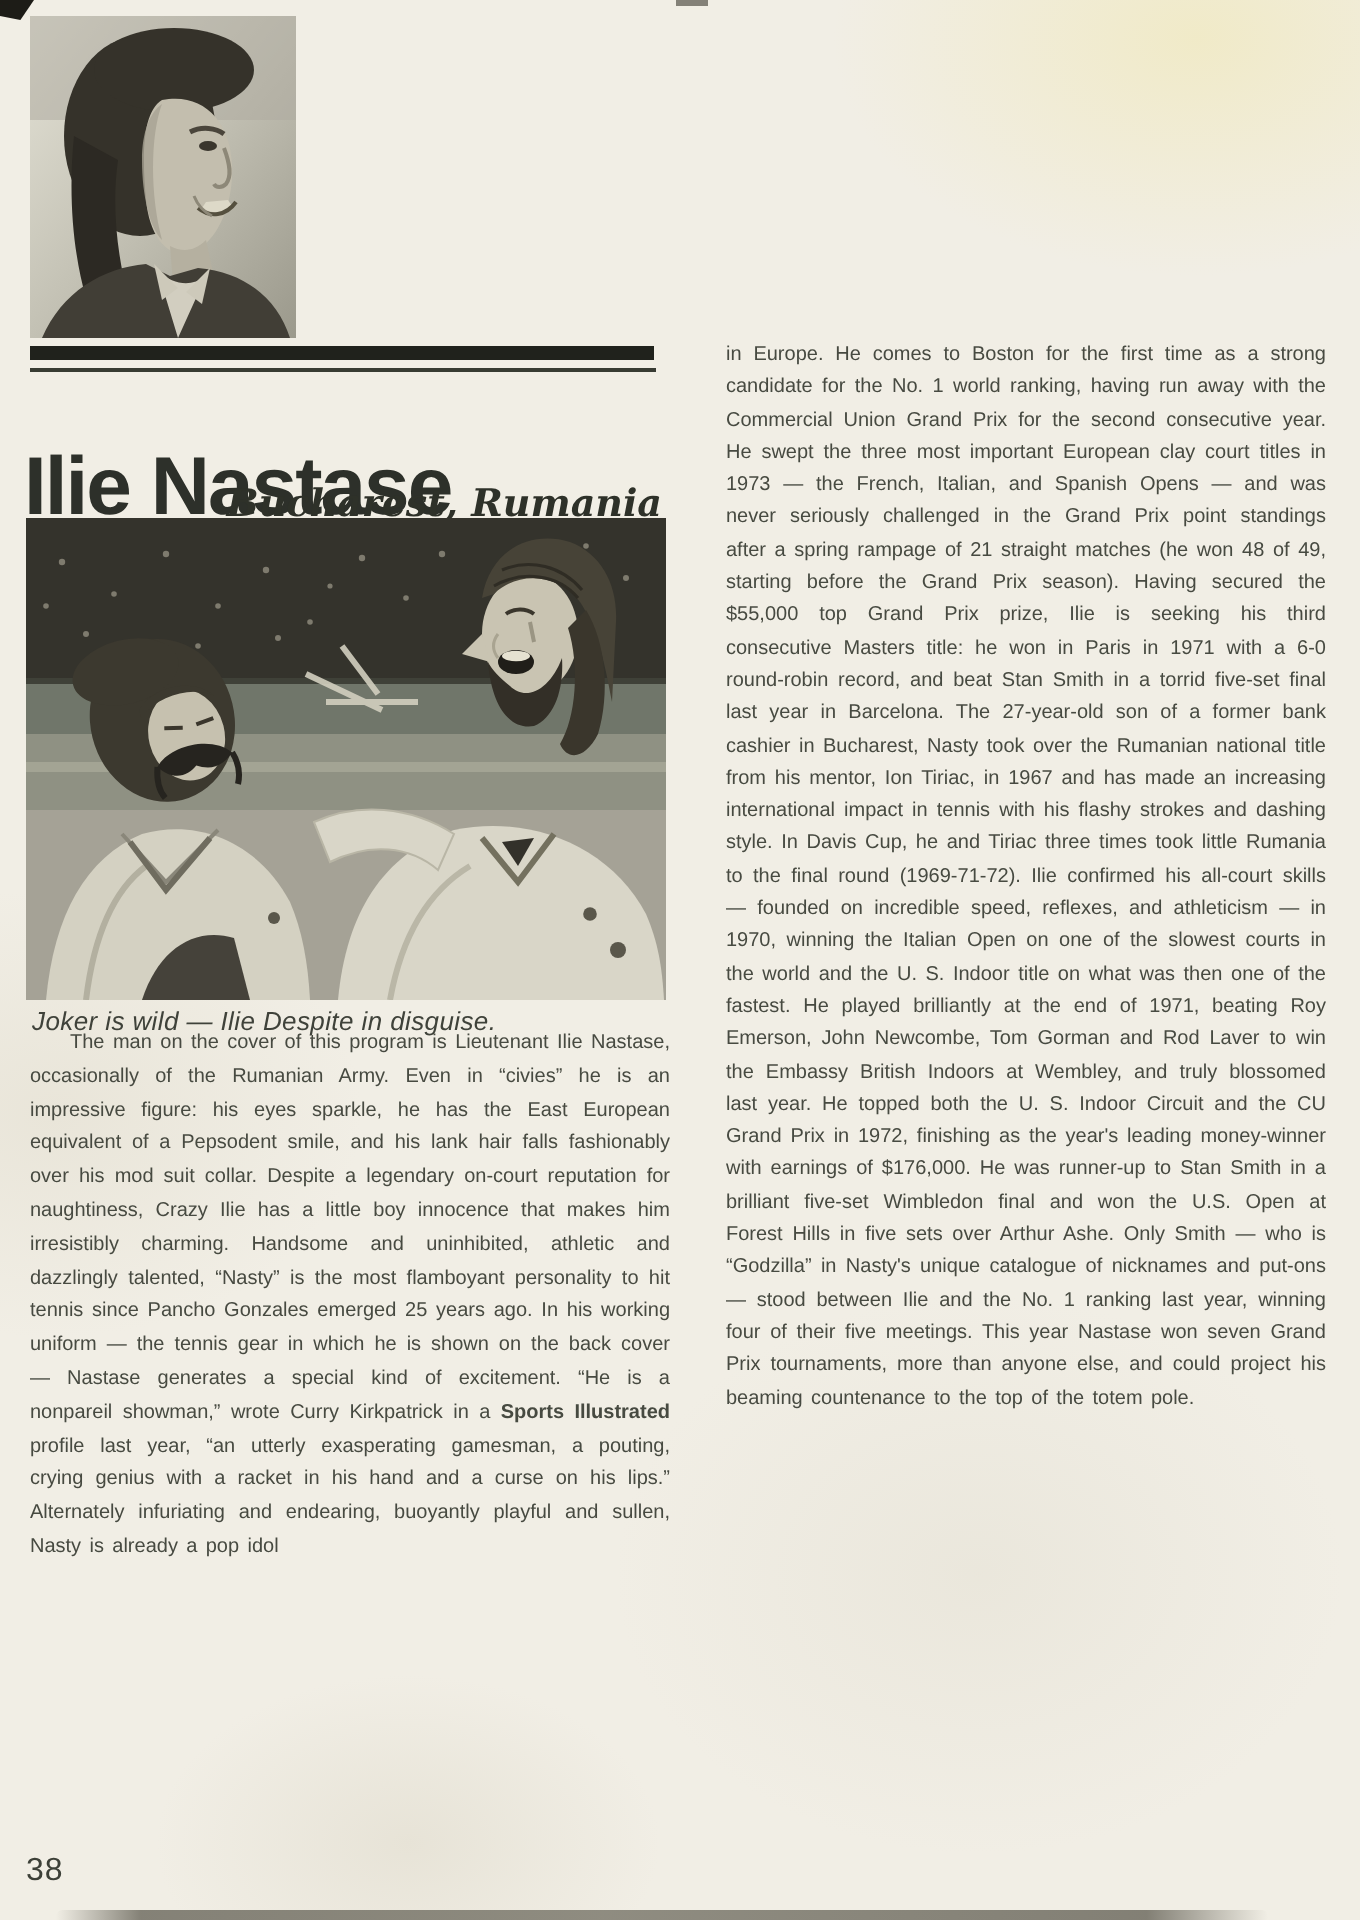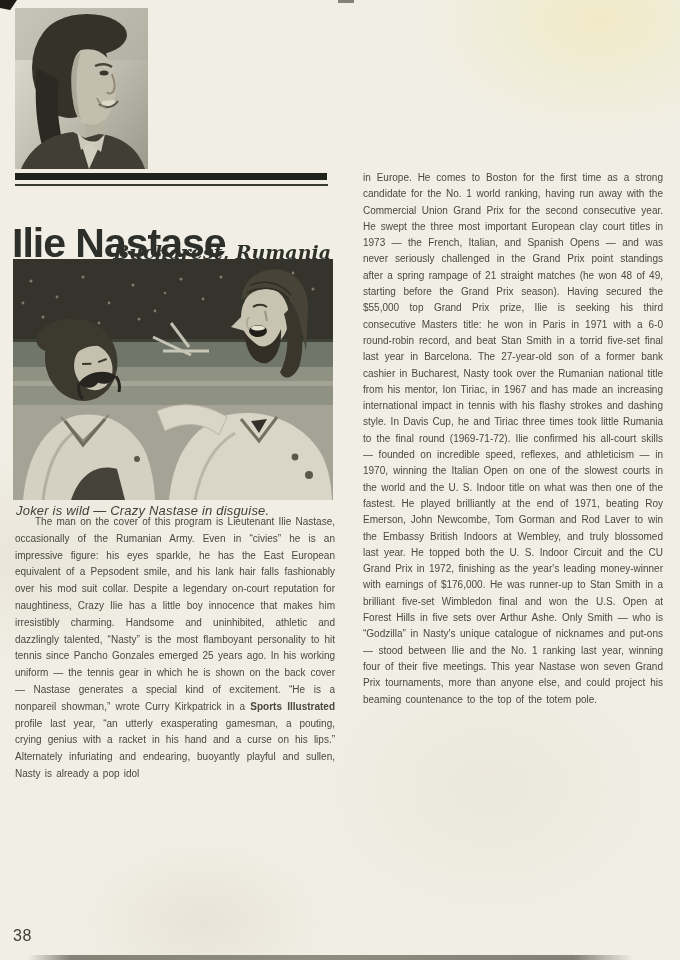--- a/index.html
+++ b/index.html
@@ -146,21 +146,21 @@
       <ellipse cx="245" cy="72" rx="9" ry="6" fill="#201e19"></ellipse>
       <ellipse cx="245" cy="69" rx="7" ry="2.6" fill="#e6e2d1"></ellipse>
       <path d="M240,48 C244,45 250,45 254,48" stroke="#3a362c" stroke-width="2" fill="none"></path>
       <path d="M252,52 L254,62" stroke="#9a9583" stroke-width="2"></path>
       <path d="M236,58 C233,62 233,66 236,70" stroke="#a9a491" stroke-width="1.5" fill="none"></path>
       <circle cx="282" cy="198" r="3.4" fill="#5a574b"></circle>
       <circle cx="296" cy="216" r="4" fill="#5a574b"></circle>
     </svg>
   </div>
 
-  <div class="caption">Joker is wild — Crazy Nastase in disguise.</div>
+  <div class="caption">Joker is wild — Ilie Despite in disguise.</div>
 
   <p class="bodycol col-left"><span>The man on the cover of this program is Lieutenant Ilie Nastase, occasionally of the Rumanian Army. Even in “civies” he is an impressive figure: his eyes sparkle, he has the East European equivalent of a Pepsodent smile, and his lank hair falls fashionably over his mod suit collar. Despite a legendary on-court reputation for naughtiness, Crazy Ilie has a little boy innocence that makes him irresistibly charming. Handsome and uninhibited, athletic and dazzlingly talented, “Nasty” is the most flamboyant personality to hit tennis since Pancho Gonzales emerged 25 years ago. In his working uniform — the tennis gear in which he is shown on the back cover — Nastase generates a special kind of excitement. “He is a nonpareil showman,” wrote Curry Kirkpatrick in a </span><span class="bold-inline">Sports Illustrated</span><span> profile last year, “an utterly exasperating gamesman, a pouting, crying genius with a racket in his hand and a curse on his lips.” Alternately infuriating and endearing, buoyantly playful and sullen, Nasty is already a pop idol</span></p>
 
   <p class="bodycol col-right">in Europe. He comes to Boston for the first time as a strong candidate for the No. 1 world ranking, having run away with the Commercial Union Grand Prix for the second consecutive year. He swept the three most important European clay court titles in 1973 — the French, Italian, and Spanish Opens — and was never seriously challenged in the Grand Prix point standings after a spring rampage of 21 straight matches (he won 48 of 49, starting before the Grand Prix season). Having secured the $55,000 top Grand Prix prize, Ilie is seeking his third consecutive Masters title: he won in Paris in 1971 with a 6-0 round-robin record, and beat Stan Smith in a torrid five-set final last year in Barcelona. The 27-year-old son of a former bank cashier in Bucharest, Nasty took over the Rumanian national title from his mentor, Ion Tiriac, in 1967 and has made an increasing international impact in tennis with his flashy strokes and dashing style. In Davis Cup, he and Tiriac three times took little Rumania to the final round (1969-71-72). Ilie confirmed his all-court skills — founded on incredible speed, reflexes, and athleticism — in 1970, winning the Italian Open on one of the slowest courts in the world and the U. S. Indoor title on what was then one of the fastest. He played brilliantly at the end of 1971, beating Roy Emerson, John Newcombe, Tom Gorman and Rod Laver to win the Embassy British Indoors at Wembley, and truly blossomed last year. He topped both the U. S. Indoor Circuit and the CU Grand Prix in 1972, finishing as the year's leading money-winner with earnings of $176,000. He was runner-up to Stan Smith in a brilliant five-set Wimbledon final and won the U.S. Open at Forest Hills in five sets over Arthur Ashe. Only Smith — who is “Godzilla” in Nasty's unique catalogue of nicknames and put-ons — stood between Ilie and the No. 1 ranking last year, winning four of their five meetings. This year Nastase won seven Grand Prix tournaments, more than anyone else, and could project his beaming countenance to the top of the totem pole.</p>
 
   <div class="page-number">38</div>
 
   <div class="bottom-edge"></div>
 </div>
 

